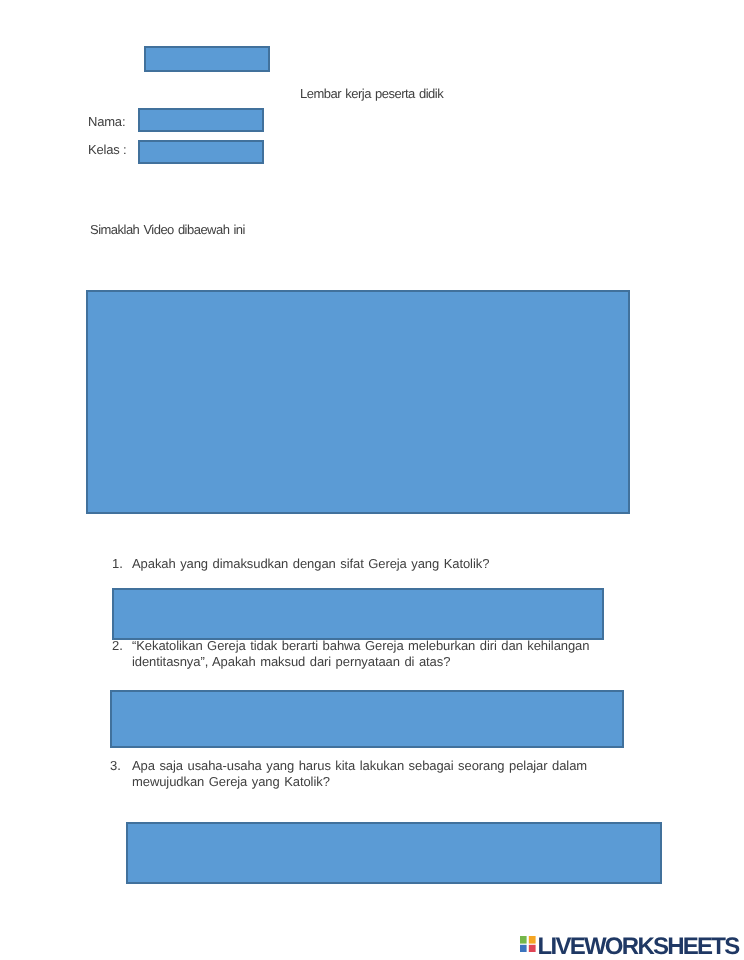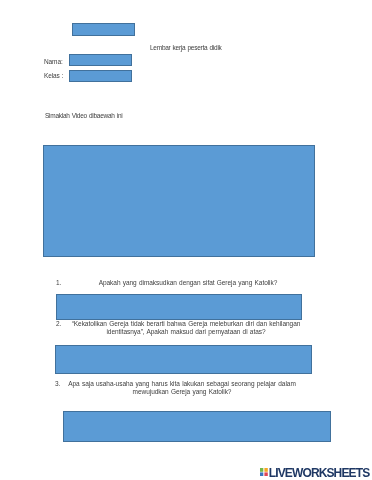--- a/index.html
+++ b/index.html
@@ -1,18 +1,18 @@
 <!DOCTYPE html>
 <html style="--field-fill: #5B9BD5; --field-border: #41719C; --ink: #404040; --page-bg: #ffffff; --brand-ink: #1F3864;"><head>
 <meta charset="utf-8">
 <style>
   html,body{margin:0;padding:0;}
   :root{--field-fill:#5B9BD5;--field-border:#41719C;--ink:#404040;--page-bg:#ffffff;--brand-ink:#1F3864;}
   body{width:372px;height:480px;background:var(--page-bg);font-family:"Liberation Sans",sans-serif;color:#000;overflow:hidden;}
-  .page{position:absolute;left:0;top:0;width:372px;height:480px;background:var(--page-bg);text-align:center;}
+  .page{position:absolute;left:0;top:0;width:372px;height:480px;background:var(--page-bg);}
   .fld{position:absolute;background:var(--field-fill);border:1px solid var(--field-border);box-sizing:border-box;}
   .txt{position:absolute;font-size:6.5px;line-height:8.4px;color:var(--ink);white-space:nowrap;will-change:opacity;}
   .qtxt{position:absolute;font-size:6.5px;line-height:8.4px;color:var(--ink);white-space:normal;will-change:opacity;letter-spacing:-0.04px;word-spacing:0.5px;}
   .qnum{position:absolute;font-size:6.5px;line-height:8.4px;color:var(--ink);white-space:nowrap;will-change:opacity;}
   .logo{position:absolute;}
   .logo-ico{position:absolute;left:0;top:0;display:block;}
   .logo-word{position:absolute;will-change:opacity;left:8.9px;top:-0.7px;font-weight:bold;font-size:12px;color:var(--brand-ink);letter-spacing:-0.87px;line-height:12px;white-space:nowrap;}
 </style>
 </head>
 <body>

